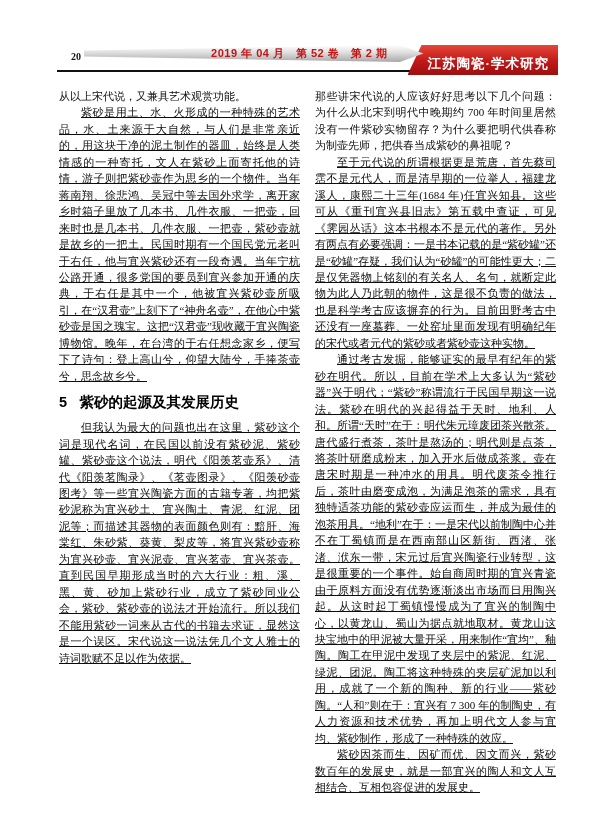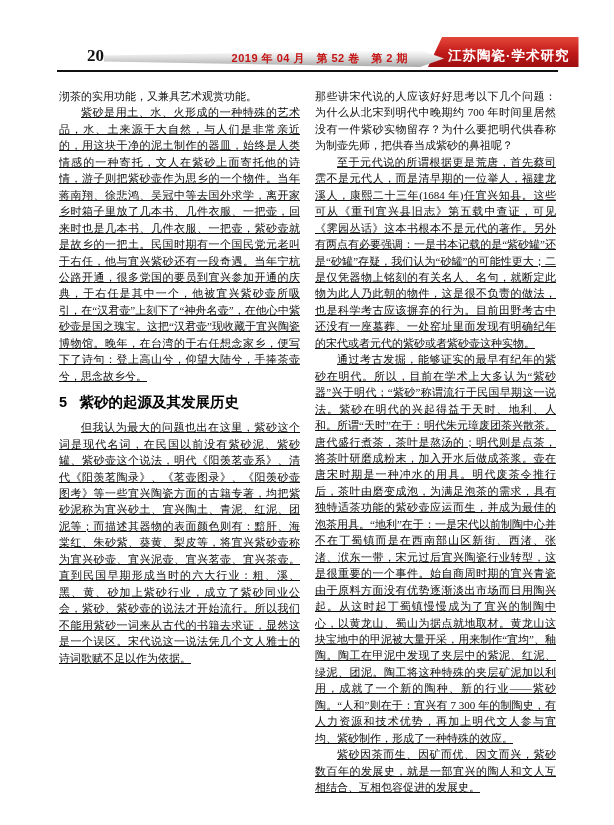--- a/index.html
+++ b/index.html
@@ -4,22 +4,22 @@
 <style>
   html,body{margin:0;padding:0;}
   body{
     width:614px;height:825px;position:relative;background:#ffffff;
     font-family:"Liberation Serif",serif;
   }
   .page{position:absolute;inset:0;background:#ffffff;overflow:hidden;}
 
   
   .page-header{position:absolute;top:44px;left:57px;width:501px;height:24px;display:flex;align-items:center;}
-  .page-num{font-weight:bold;font-size:17px;color:#111;margin-left:30px;}
-  .banner-wrap{display:flex;align-items:flex-end;margin-left:auto;height:22px;}
+  .page-num{font-weight:bold;font-size:10px;color:#111;margin-left:14px;}
+  .banner-wrap{display:flex;align-items:flex-start;margin-left:auto;height:22px;}
   .issue-band{
     position:relative;z-index:2;height:17px;width:340px;box-sizing:border-box;
     background:linear-gradient(180deg,#ffffff 0%,#e3e3e3 40%,#a8a8a8 100%);
     clip-path:polygon(0 32%,93% 0,100% 50%,93% 100%,0 68%);
     display:flex;align-items:center;justify-content:flex-end;padding-right:36px;
   }
   .issue-text{
     color:#c41414;font-weight:bold;font-size:11px;letter-spacing:.5px;white-space:nowrap;
     font-family:"Liberation Sans",sans-serif;
   }
@@ -61,21 +61,21 @@
       <div class="journal-ribbon">
         <span>江苏陶瓷·学术研究</span>
       </div>
     </div>
   </header>
 
   <div class="header-rule"></div>
 
   <main class="body-cols">
     <div class="col">
-        <p class="para">沏茶的实用功能，又兼具艺术观赏功能。</p>
+        <p class="para">从以上宋代说，又兼具艺术观赏功能。</p>
         <p class="para indent">紫砂是用土、水、火形成的一种特殊的艺术品，水、土来源于大自然，与人们是非常亲近的，用这块干净的泥土制作的器皿，始终是人类情感的一种寄托，文人在紫砂上面寄托他的诗情，游子则把紫砂壶作为思乡的一个物件。当年蒋南翔、徐悲鸿、吴冠中等去国外求学，离开家乡时箱子里放了几本书、几件衣服、一把壶，回来时也是几本书、几件衣服、一把壶，紫砂壶就是故乡的一把土。民国时期有一个国民党元老叫于右任，他与宜兴紫砂还有一段奇遇。当年宁杭公路开通，很多党国的要员到宜兴参加开通的庆典，于右任是其中一个，他被宜兴紫砂壶所吸引，在“汉君壶”上刻下了“神舟名壶”，在他心中紫砂壶是国之瑰宝。这把“汉君壶”现收藏于宜兴陶瓷博物馆。晚年，在台湾的于右任想念家乡，便写下了诗句：登上高山兮，仰望大陆兮，手捧茶壶兮，思念故乡兮。</p>
         <h2 class="section-heading">
           <span class="sec-num">5</span>
           <span>紫砂的起源及其发展历史</span>
         </h2>
         <p class="para indent">但我认为最大的问题也出在这里，紫砂这个词是现代名词，在民国以前没有紫砂泥、紫砂罐、紫砂壶这个说法，明代《阳羡茗壶系》、清代《阳羡茗陶录》、《茗壶图录》、《阳羡砂壶图考》等一些宜兴陶瓷方面的古籍专著，均把紫砂泥称为宜兴砂土、宜兴陶土、青泥、红泥、团泥等；而描述其器物的表面颜色则有：黯肝、海棠红、朱砂紫、葵黄、梨皮等，将宜兴紫砂壶称为宜兴砂壶、宜兴泥壶、宜兴茗壶、宜兴茶壶。直到民国早期形成当时的六大行业：粗、溪、黑、黄、砂加上紫砂行业，成立了紫砂同业公会，紫砂、紫砂壶的说法才开始流行。所以我们不能用紫砂一词来从古代的书籍去求证，显然这是一个误区。宋代说这一说法凭几个文人雅士的诗词歌赋不足以作为依据。</p>
       </div>
     <div class="col">
         <p class="para">那些讲宋代说的人应该好好思考以下几个问题：为什么从北宋到明代中晚期约 700 年时间里居然没有一件紫砂实物留存？为什么要把明代供春称为制壶先师，把供春当成紫砂的鼻祖呢？</p>
         <p class="para indent">至于元代说的所谓根据更是荒唐，首先蔡司霑不是元代人，而是清早期的一位举人，福建龙溪人，康熙二十三年(1684 年)任宜兴知县。这些可从《重刊宜兴县旧志》第五载中查证，可见《霁园丛话》这本书根本不是元代的著作。另外有两点有必要强调：一是书本记载的是“紫砂罐”还是“砂罐”存疑，我们认为“砂罐”的可能性更大；二是仅凭器物上铭刻的有关名人、名句，就断定此物为此人乃此朝的物件，这是很不负责的做法，也是科学考古应该摒弃的行为。目前田野考古中还没有一座墓葬、一处窑址里面发现有明确纪年的宋代或者元代的紫砂或者紫砂壶这种实物。</p>

